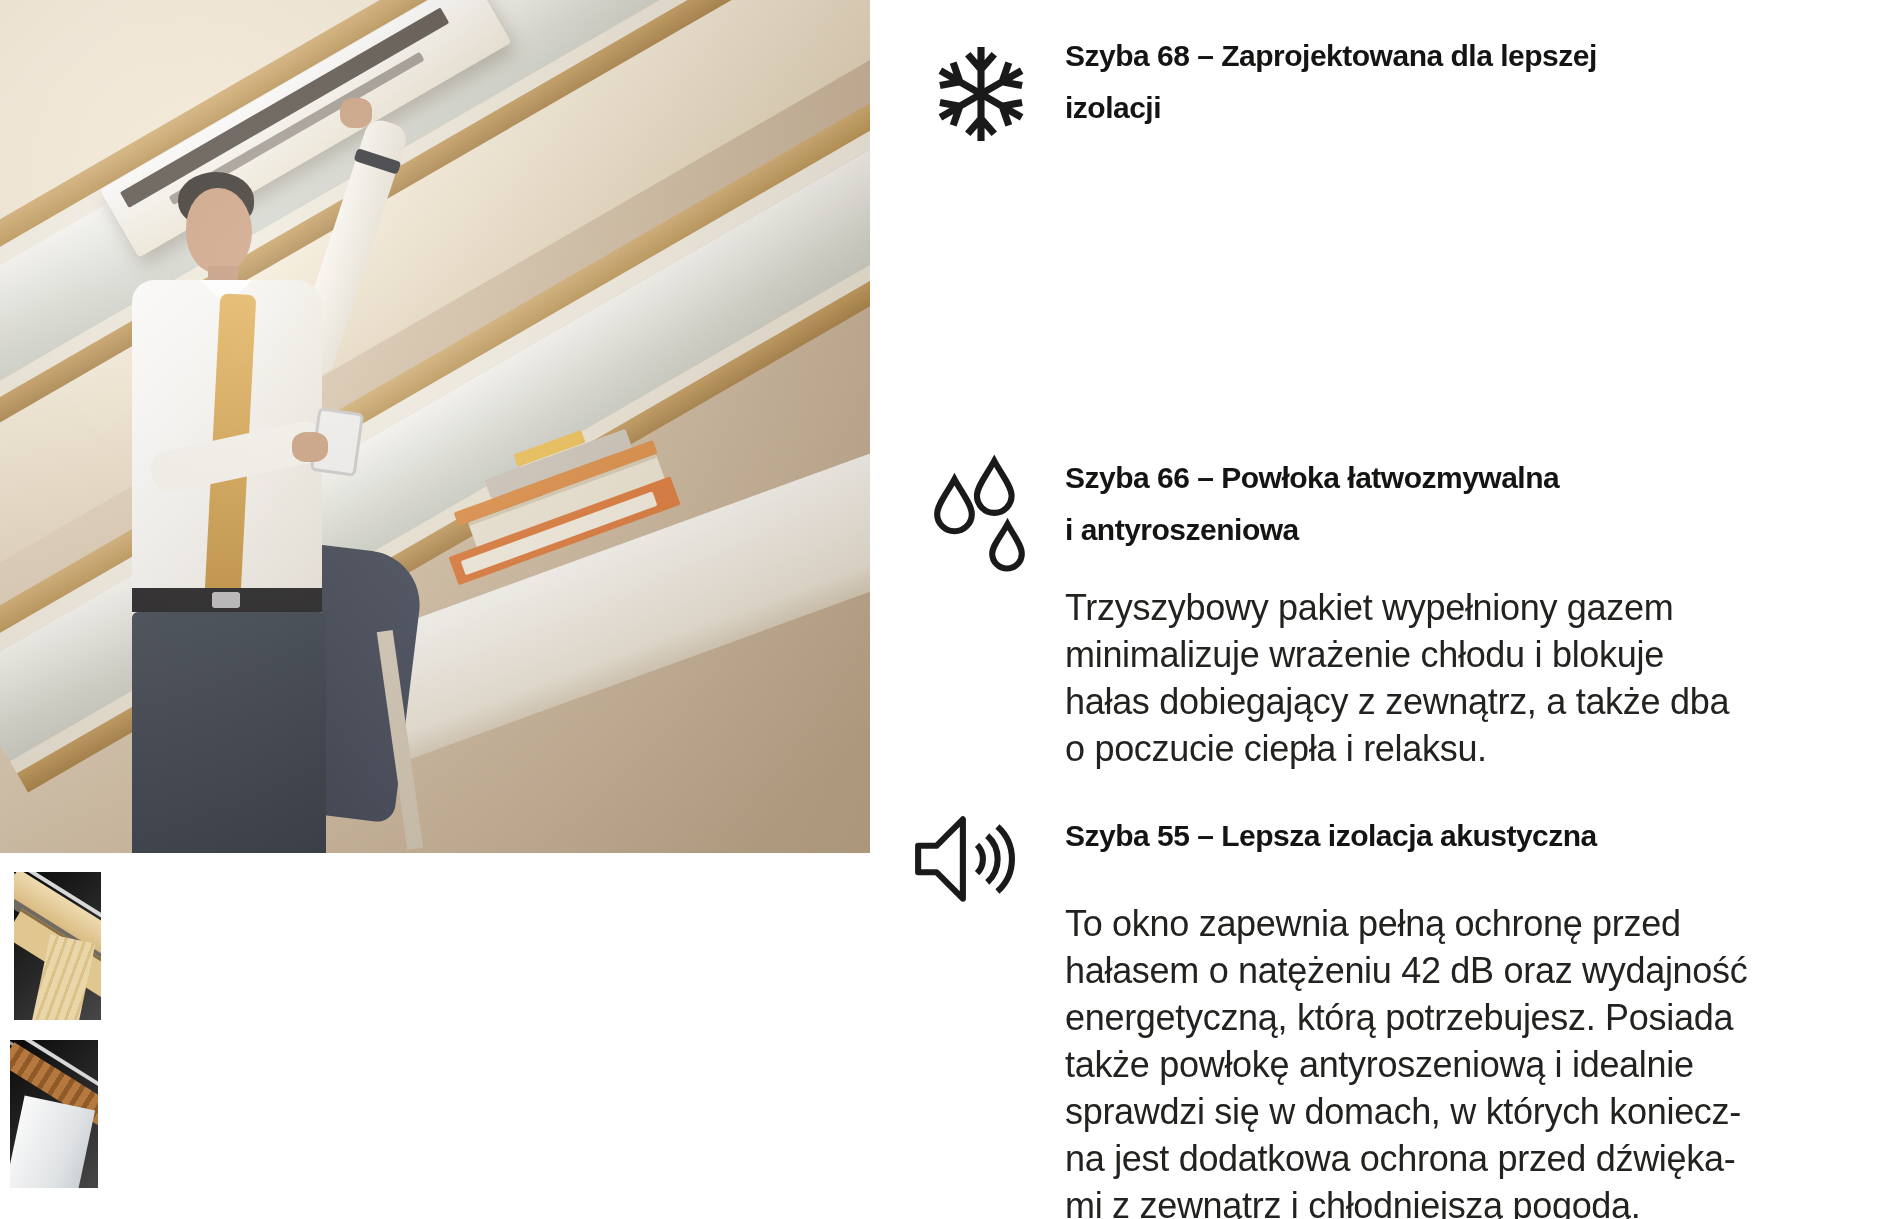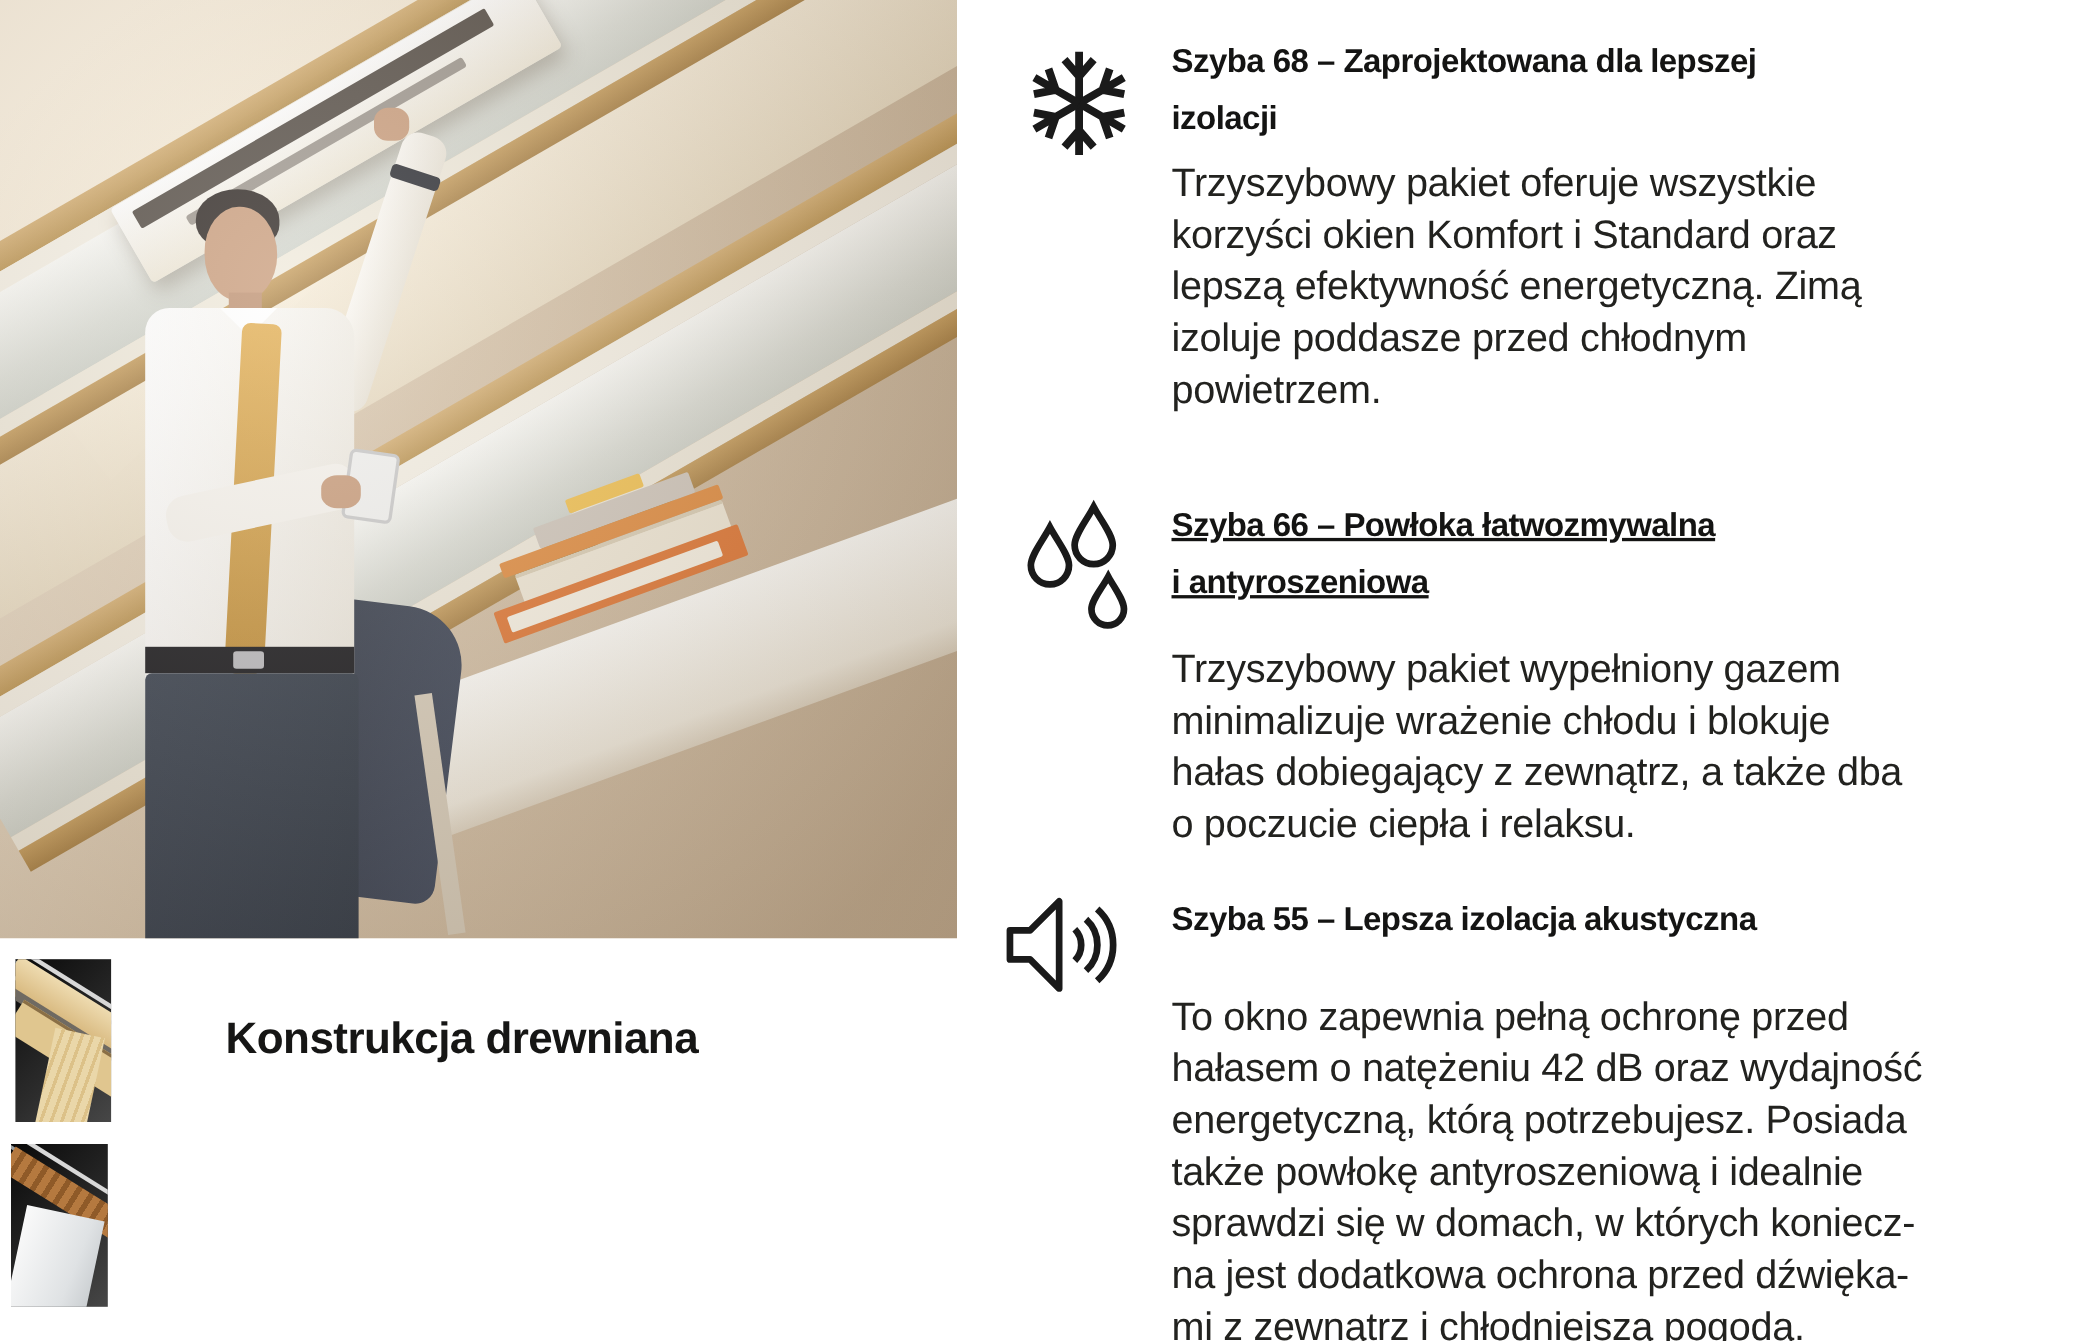--- a/index.html
+++ b/index.html
@@ -92,21 +92,21 @@
   
   .icon-box{position:absolute;}
   .icon-snow{left:930px;top:40px;width:102px;height:108px;}
   .icon-drops{left:930px;top:448px;width:102px;height:140px;}
   .icon-speaker{left:910px;top:808px;width:122px;height:102px;}
   .f-title{position:absolute;left:1065px;width:800px;font-size:30px;font-weight:bold;
     line-height:52px;letter-spacing:-0.5px;color:#141413;white-space:pre-line;}
   .f-body{position:absolute;left:1065px;width:800px;font-size:36px;font-weight:400;
     line-height:47px;letter-spacing:-0.3px;color:#22221f;white-space:pre-line;}
   .ft1{top:30px;} .fb1{top:142px;}
-  .ft2{top:452px;text-decoration:underline;} .fb2{top:584px;}
+  .ft2{top:452px;} .fb2{top:584px;}
   .ft3{top:810px;} .fb3{top:900px;}
   svg .ln{stroke:#1a1a1a;fill:none;}
 </style>
 </head>
 <body>
 
 <div class="page">
 
   <div class="photo">
     <div class="shp bright-wedge"></div>
@@ -174,21 +174,20 @@
 
   <div class="thumb t1">
     <div class="shp metal1"></div>
     <div class="shp metal2"></div>
     <div class="shp metal3"></div>
     <div class="shp pineA"></div>
     <div class="shp sealA"></div>
     <div class="shp pineB"></div>
     <div class="shp plank"></div>
   </div>
-  <div class="construction-label label1">Konstrukcja drewniana</div>
 
   <div class="thumb t2">
     <div class="shp metal1"></div>
     <div class="shp metal2"></div>
     <div class="shp metal3"></div>
     <div class="shp woodcore"></div>
     <div class="shp whitesash"></div>
   </div>
 
   <div class="icon-box icon-snow">
@@ -210,25 +209,20 @@
             <path d="M50 50 L50 4 M50 26 L37 11 M50 26 L63 11"></path>
           </g>
         <g transform="rotate(300 50 50)">
             <path d="M50 50 L50 4 M50 26 L37 11 M50 26 L63 11"></path>
           </g>
       </g>
     </svg>
   </div>
   <div class="f-title ft1">Szyba 68 – Zaprojektowana dla lepszej
 izolacji</div>
-  <div class="f-body fb1">Trzyszybowy pakiet oferuje wszystkie
-korzyści okien Komfort i Standard oraz
-lepszą efektywność energetyczną. Zimą
-izoluje poddasze przed chłodnym
-powietrzem.</div>
 
   <div class="icon-box icon-drops">
     <svg width="102" height="140" viewBox="0 0 100 136">
       <g class="ln" stroke-width="6">
         <path d="M24 30 C31 43 41 55 41 64 A17 17 0 1 1 7 64 C7 55 17 43 24 30 Z"></path>
         <path d="M63 12 C70 25 80 37 80 46 A17 17 0 1 1 46 46 C46 37 56 25 63 12 Z"></path>
         <path d="M76 74 C82 85 90 95 90 103 A14.5 14.5 0 1 1 61 103 C61 95 70 85 76 74 Z"></path>
       </g>
     </svg>
   </div>

